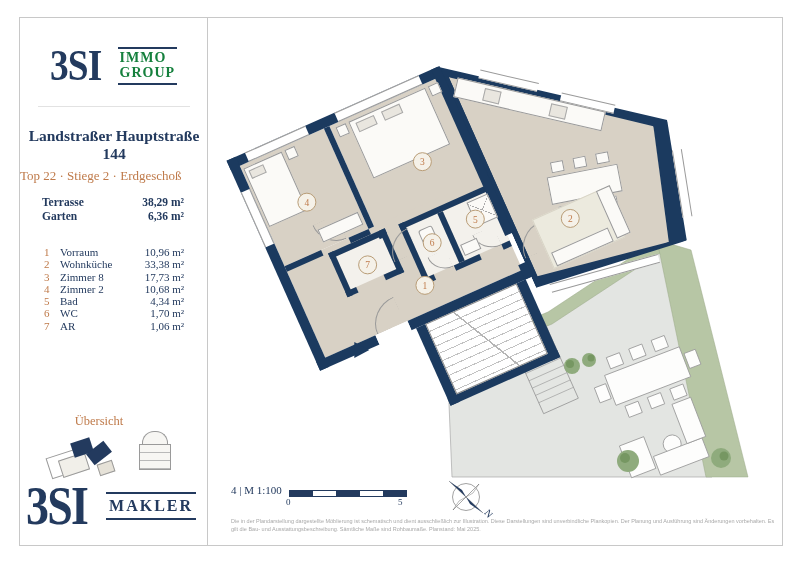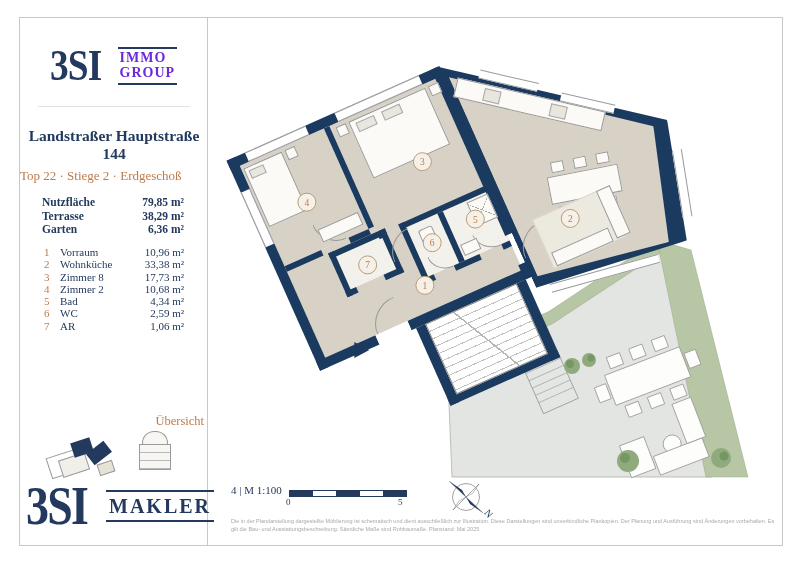--- a/index.html
+++ b/index.html
@@ -5,44 +5,44 @@
   html,body{margin:0;padding:0;background:#fff;}
   .page{position:relative;width:800px;height:566px;background:#fff;overflow:hidden;
         font-family:"Liberation Serif","DejaVu Serif",serif;color:#233a5e;}
   .abs{position:absolute;}
   
   .frame{left:19px;top:17px;width:762px;height:527px;border:1px solid #c8c8c8;}
   .vdivider{left:207px;top:17px;width:1px;height:528px;background:#c8c8c8;}
   
   .sb-logo-top{left:50px;top:40px;width:140px;height:52px;display:flex;align-items:center;gap:7px;}
   .logo-mark{font-size:44px;font-weight:bold;color:#233a5e;transform:scaleX(.85);transform-origin:left center;letter-spacing:-1px;line-height:1;}
-  .logo-sub{border-top:2px solid #233a5e;border-bottom:2px solid #233a5e;padding:2px 2px;color:#6d28d9;
+  .logo-sub{border-top:2px solid #233a5e;border-bottom:2px solid #233a5e;padding:2px 2px;color:#15803d;
             font-size:14px;letter-spacing:1px;line-height:1.05;font-weight:bold;}
   .hr1{left:38px;top:106px;width:152px;height:1px;background:#e2e2e2;}
   .addr1{left:20px;top:127px;width:188px;text-align:center;font-size:15.5px;font-weight:bold;}
   .addr2{left:20px;top:145px;width:188px;text-align:center;font-size:13.5px;}
   .unit{left:20px;top:168px;width:188px;text-align:left;font-size:13px;color:#bf7a4a;}
   .areas{left:42px;top:196px;width:142px;font-size:11.5px;font-weight:bold;}
   .arow{display:flex;justify-content:space-between;line-height:13.5px;}
   .rooms{left:44px;top:246px;width:140px;font-size:11px;}
   .rrow{display:flex;line-height:12.3px;}
   .rnr{width:16px;color:#bf7a4a;}
   .rname{flex:1;}
   .rval{text-align:right;}
-  .ueb{left:16px;top:414px;width:188px;text-align:right;font-size:12.5px;color:#bf7a4a;}
+  .ueb{left:5px;top:414px;width:188px;text-align:center;font-size:12.5px;color:#bf7a4a;}
   .siteplan{left:46px;top:436px;width:78px;height:46px;}
   .sp{position:absolute;border:1px solid #9a9a9a;background:#fff;}
   .spn{position:absolute;background:#233a5e;border:none;}
   .bicon-arch{left:142px;top:431px;width:24px;height:13px;border:1px solid #9a9a9a;border-bottom:none;border-radius:12px 12px 0 0;background:#f7f6f3;}
   .bicon-body{left:139px;top:444px;width:30px;height:24px;border:1px solid #9a9a9a;
               background:repeating-linear-gradient(180deg,#f7f6f3 0 7px,#b9b9b9 7px 8px);}
   .sb-logo-bot{left:26px;top:478px;width:190px;height:56px;display:flex;align-items:center;gap:8px;}
   .logo-mark2{font-size:54px;font-weight:bold;color:#233a5e;transform:scaleX(.85);transform-origin:left center;letter-spacing:-2px;line-height:1;}
   .logo-sub2{border-top:2px solid #233a5e;border-bottom:2px solid #233a5e;padding:4px 3px;color:#233a5e;
-             font-size:20px;letter-spacing:2px;font-weight:bold;line-height:1;}
+             font-size:16px;letter-spacing:2px;font-weight:bold;line-height:1;}
   
   .planmeta{left:231px;top:484px;font-size:11px;}
   .sbar{left:289px;top:490px;width:116px;height:5px;border:1px solid #233a5e;display:flex;background:#fff;}
   .sbar div{height:100%;}
   .sgN{background:#233a5e;width:20%;}
   .sgW{background:#fff;width:20%;}
   .s0{left:286px;top:497px;font-size:9px;}
   .s5{left:398px;top:497px;font-size:9px;}
   .disc{left:231px;top:517px;width:545px;font-size:5.5px;color:#a9a9a9;line-height:8px;font-family:"Liberation Sans",sans-serif;}
   
@@ -226,24 +226,20 @@
       <span style="display:block;">IMMO</span>
       <span style="display:block;">GROUP</span>
     </span>
   </div>
   <div class="abs hr1"></div>
   <div class="abs addr1">Landstraßer Hauptstraße 144</div>
   <div class="abs unit">Top 22 · Stiege 2 · Erdgeschoß</div>
 
   <div class="abs areas">
     <div class="arow">
-      <span>Nutzfläche</span>
-      <span>79,85 m²</span>
-    </div>
-    <div class="arow">
       <span>Terrasse</span>
       <span>38,29 m²</span>
     </div>
     <div class="arow">
       <span>Garten</span>
       <span>6,36 m²</span>
     </div>
   </div>
 
   <div class="abs rooms">
@@ -268,21 +264,21 @@
       <span class="rval">10,68 m²</span>
     </div>
     <div class="rrow">
       <span class="rnr">5</span>
       <span class="rname">Bad</span>
       <span class="rval">4,34 m²</span>
     </div>
     <div class="rrow">
       <span class="rnr">6</span>
       <span class="rname">WC</span>
-      <span class="rval">2,59 m²</span>
+      <span class="rval">1,70 m²</span>
     </div>
     <div class="rrow">
       <span class="rnr">7</span>
 
       <span class="rname">AR</span>
       <span class="rval">1,06 m²</span>
     </div>
   </div>
 
   <div class="abs ueb">Übersicht</div>

